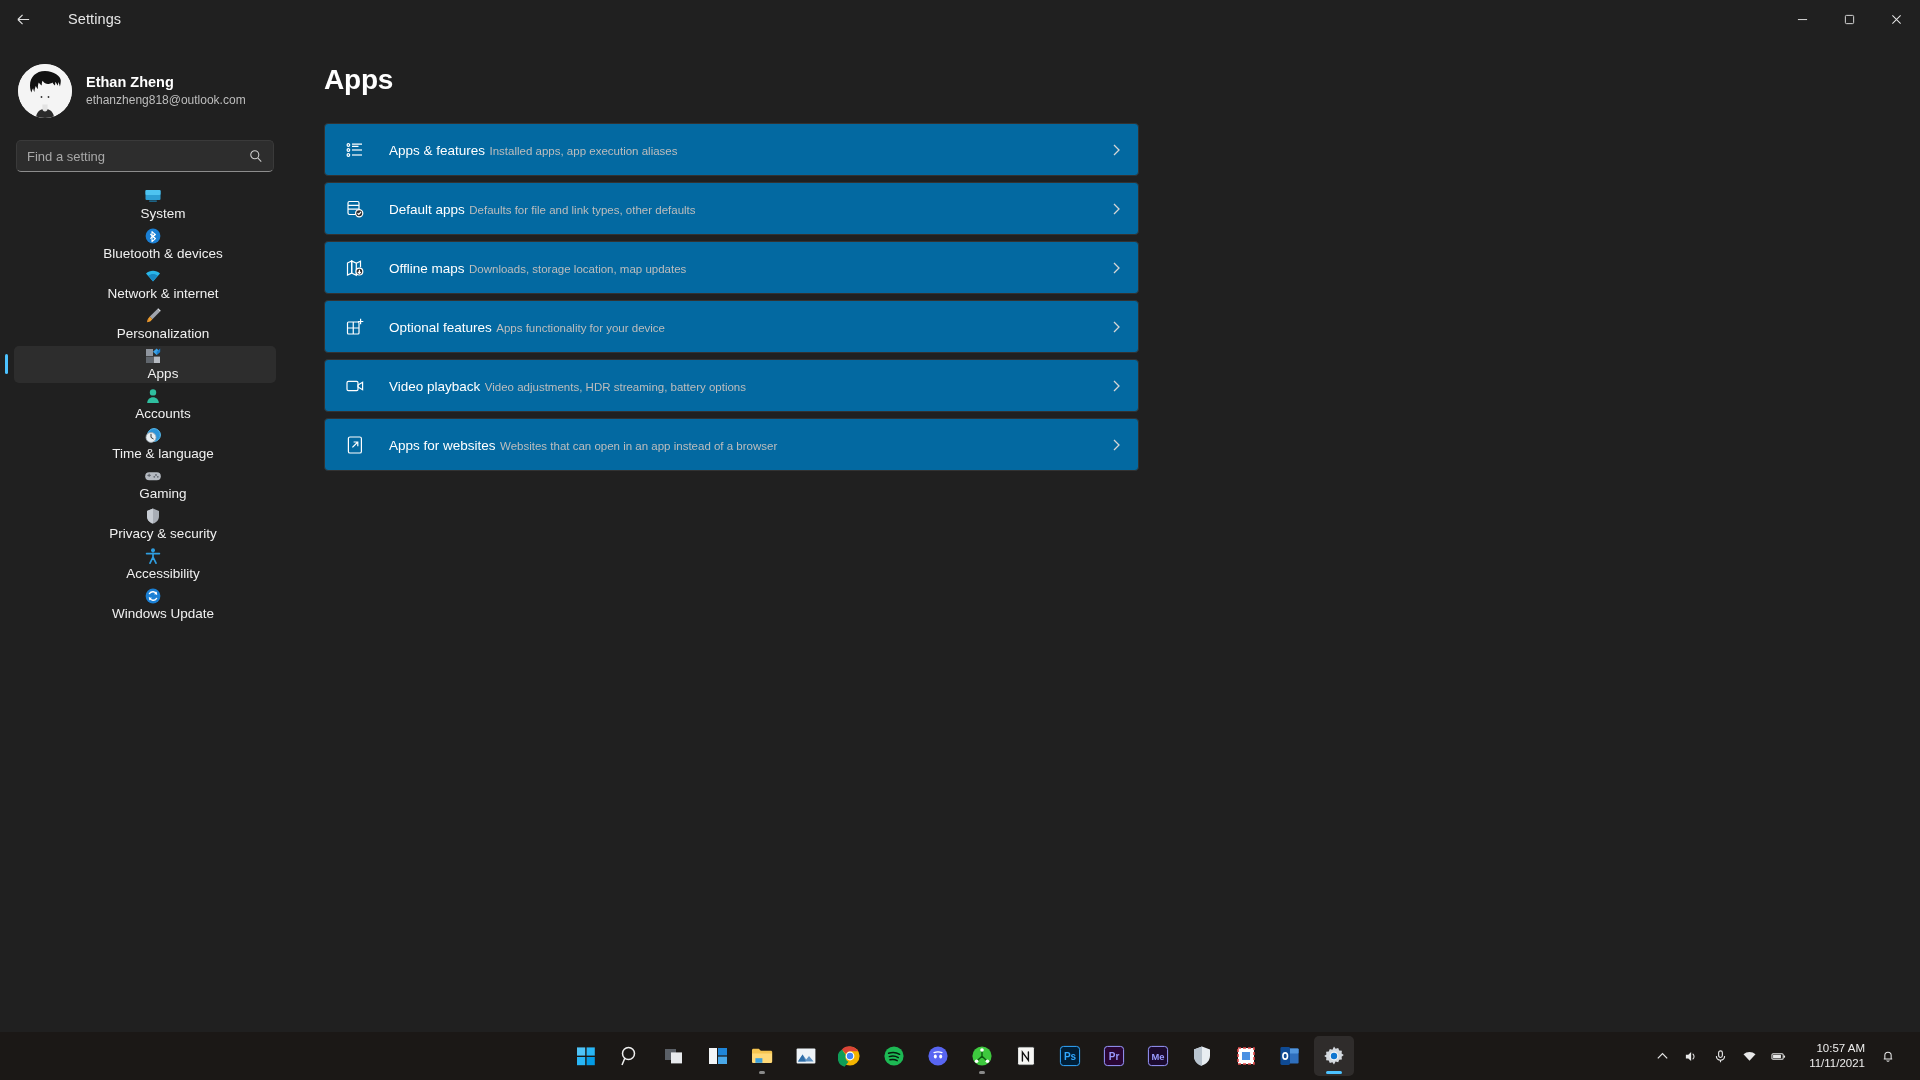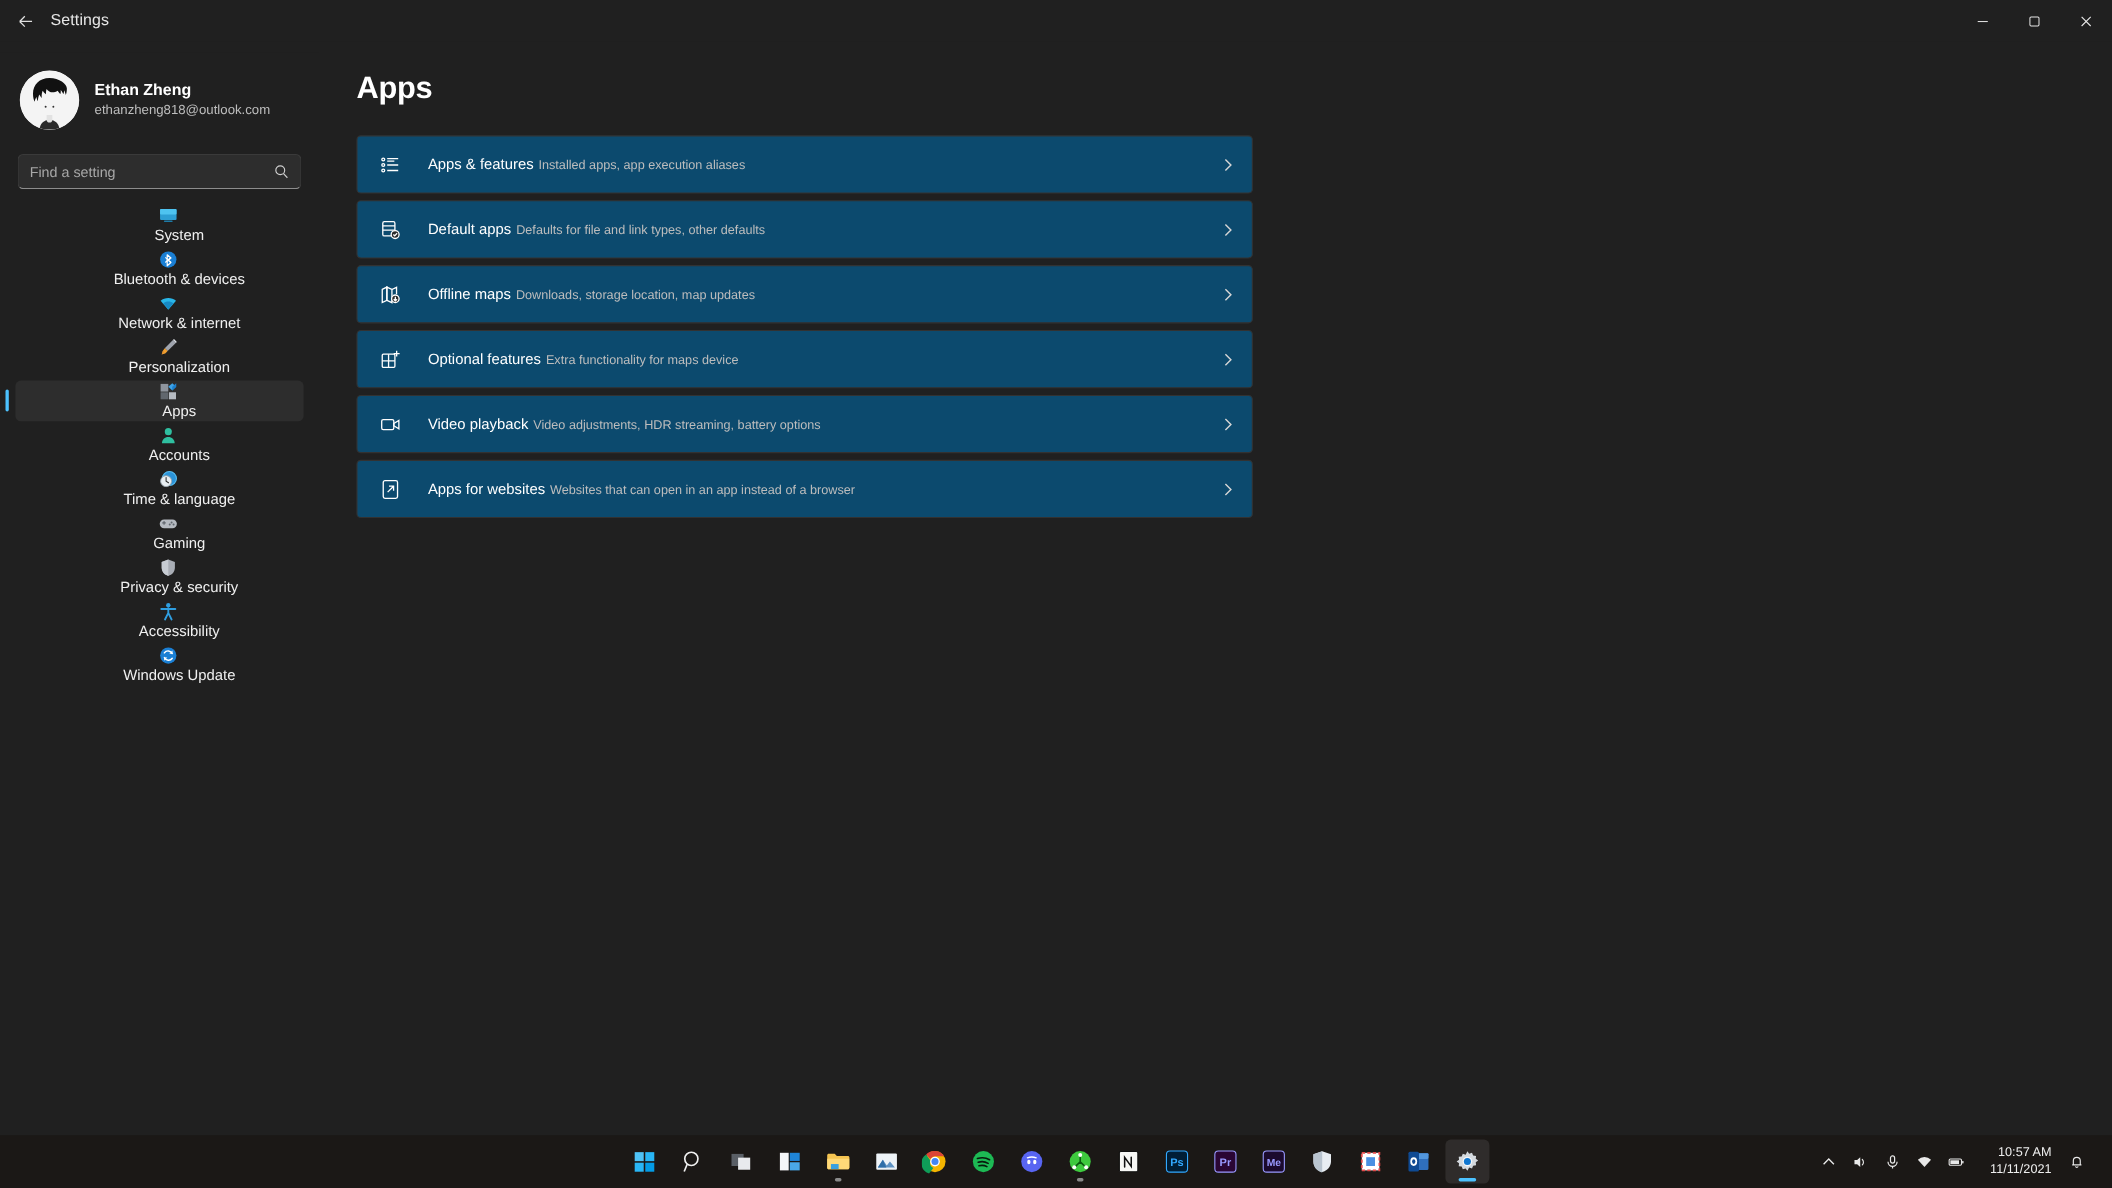--- a/index.html
+++ b/index.html
@@ -23,21 +23,21 @@
     display: flex; align-items: center;
     background: #202020;
   }
   .back-btn {
     width: 34px; height: 30px; margin-left: 6px;
     display: flex; align-items: center; justify-content: center;
     border-radius: 4px; cursor: pointer;
   }
   .back-btn svg { width: 15px; height: 15px; }
   .title-text {
-    margin-left: 6px;
+    margin-left: 28px;
     font-size: 14.5px;
     color: #e6e6e6;
     letter-spacing: 0.1px;
   }
   .winctrls {
     position: absolute; right: 0; top: 0;
     display: flex; height: 38px;
   }
   .winbtn {
     width: 47px; height: 38px;
@@ -126,21 +126,21 @@
     overflow: hidden;
   }
   .page-title {
     margin: 26px 0 0 34px;
     font-size: 28px; font-weight: bold;
     color: #ffffff; letter-spacing: -0.2px;
   }
   .cards { margin: 27px 0 0 34px; width: 815px; }
   .card {
     height: 53px;
-    background: #0c4a6e;
+    background: #0369a1;
     border: 1px solid #323232;
     border-radius: 4px;
     margin-bottom: 6px;
     display: flex; align-items: center;
     padding: 0 14px 0 18px;
     cursor: pointer;
   }
   .card-icon {
     width: 24px; height: 24px; flex: none;
     display: flex; align-items: center; justify-content: center;
@@ -468,21 +468,21 @@
       <div class="card">
         <span class="card-icon">
           <svg viewBox="0 0 20 20" fill="none" stroke="#ffffff" stroke-width="1.2">
             <rect x="2.5" y="5" width="11.5" height="12" rx="1"></rect>
             <path d="M8.25 5v12M2.5 11h11.5"></path>
             <path d="M15.6 1.8v5.4M12.9 4.5h5.4"></path>
           </svg>
         </span>
         <span class="card-text">
           <span class="card-title">Optional features</span>
-          <span class="card-sub">Extra functionality for maps device</span>
+          <span class="card-sub">Apps functionality for your device</span>
         </span>
         <span class="chev">
           <svg viewBox="0 0 16 16" fill="none" stroke="#d6d6d6" stroke-width="1.3">
             <path d="M6 3l5 5-5 5"></path>
           </svg>
         </span>
       </div>
 
       <div class="card">
         <span class="card-icon">

